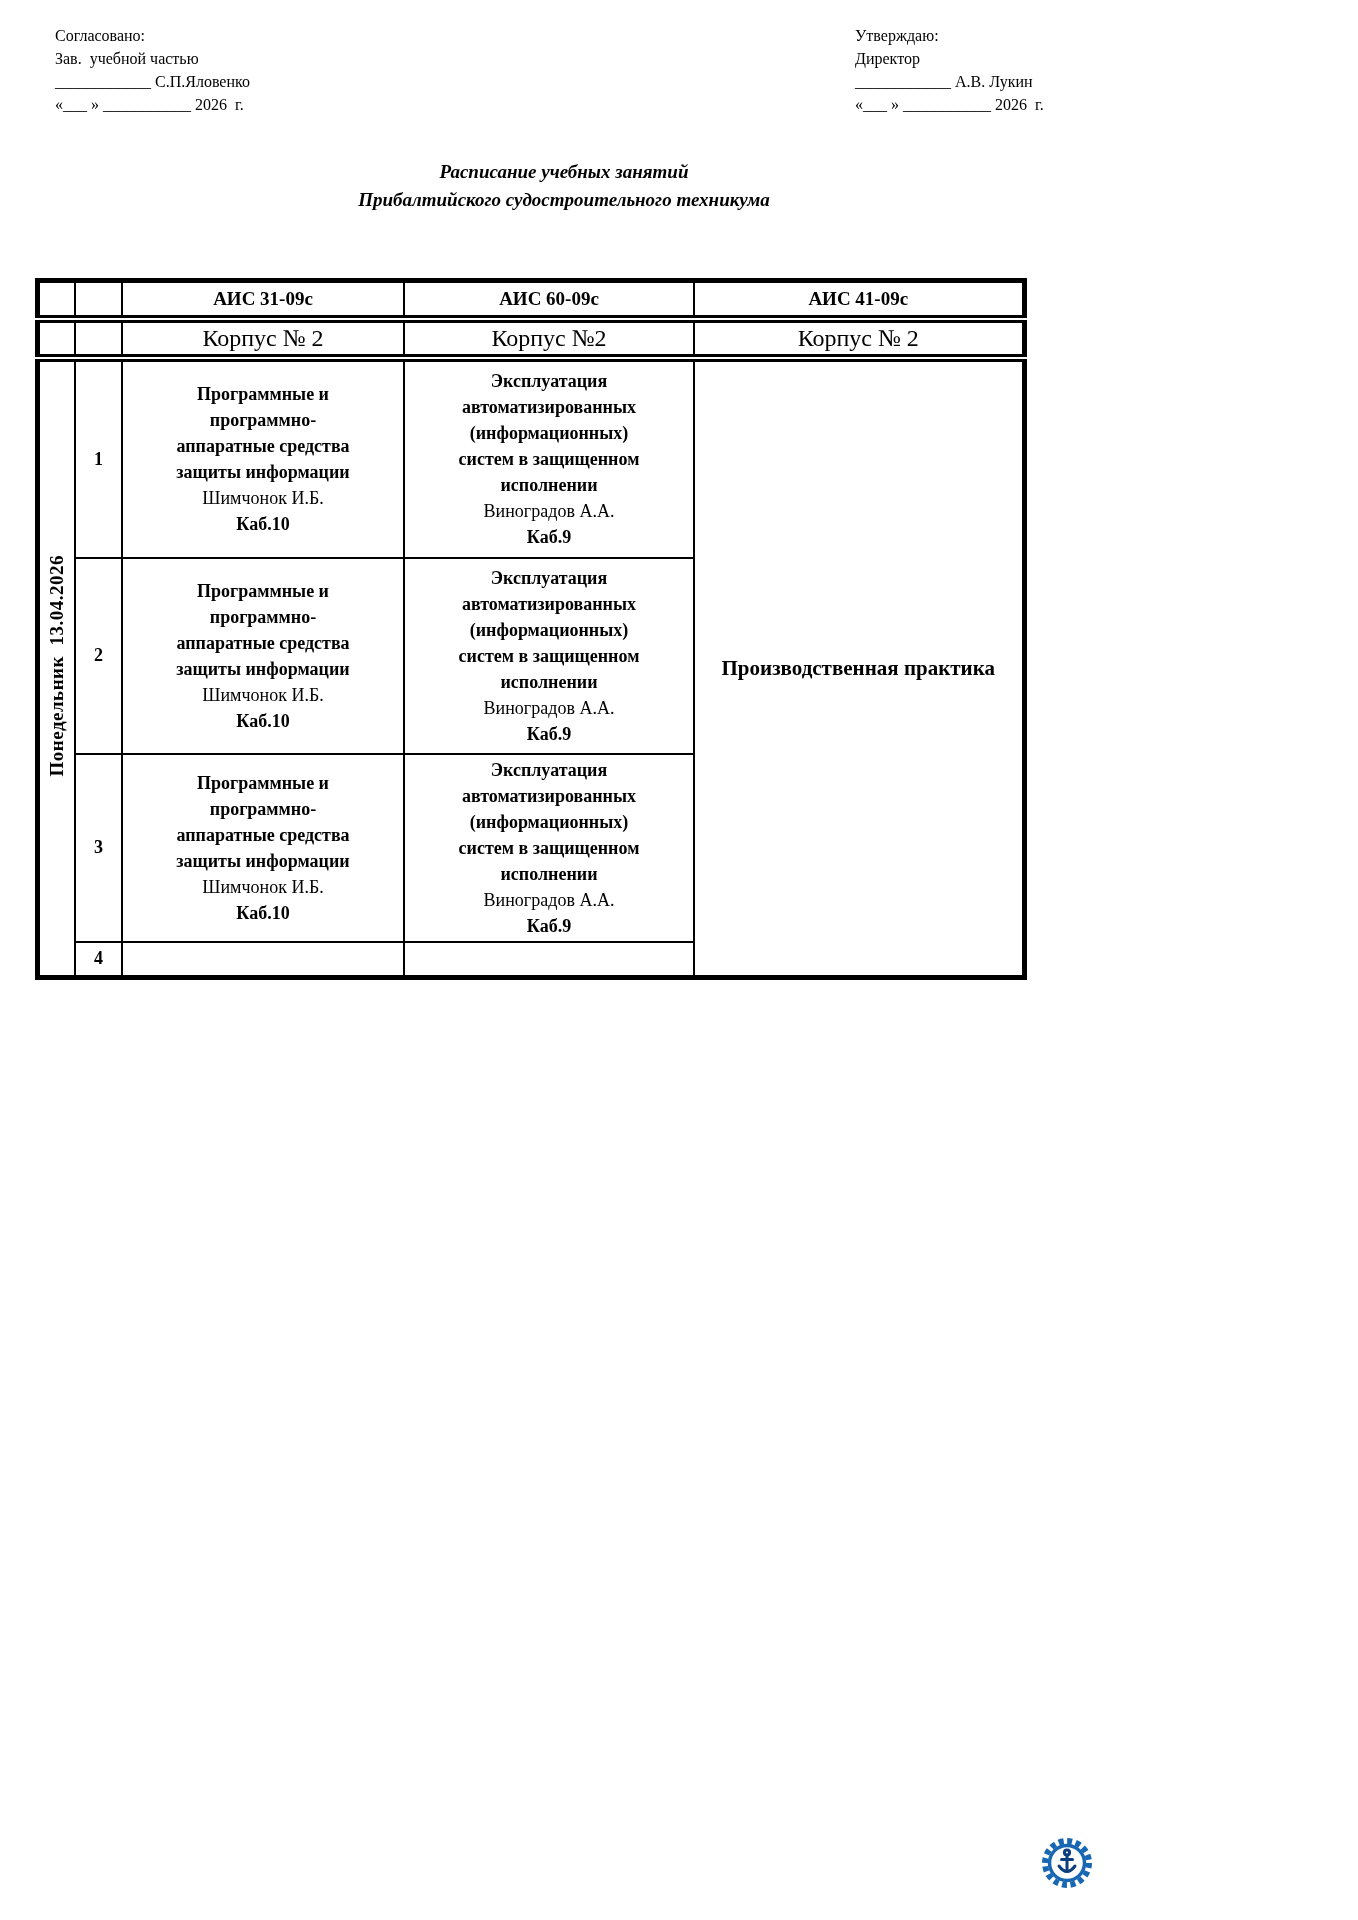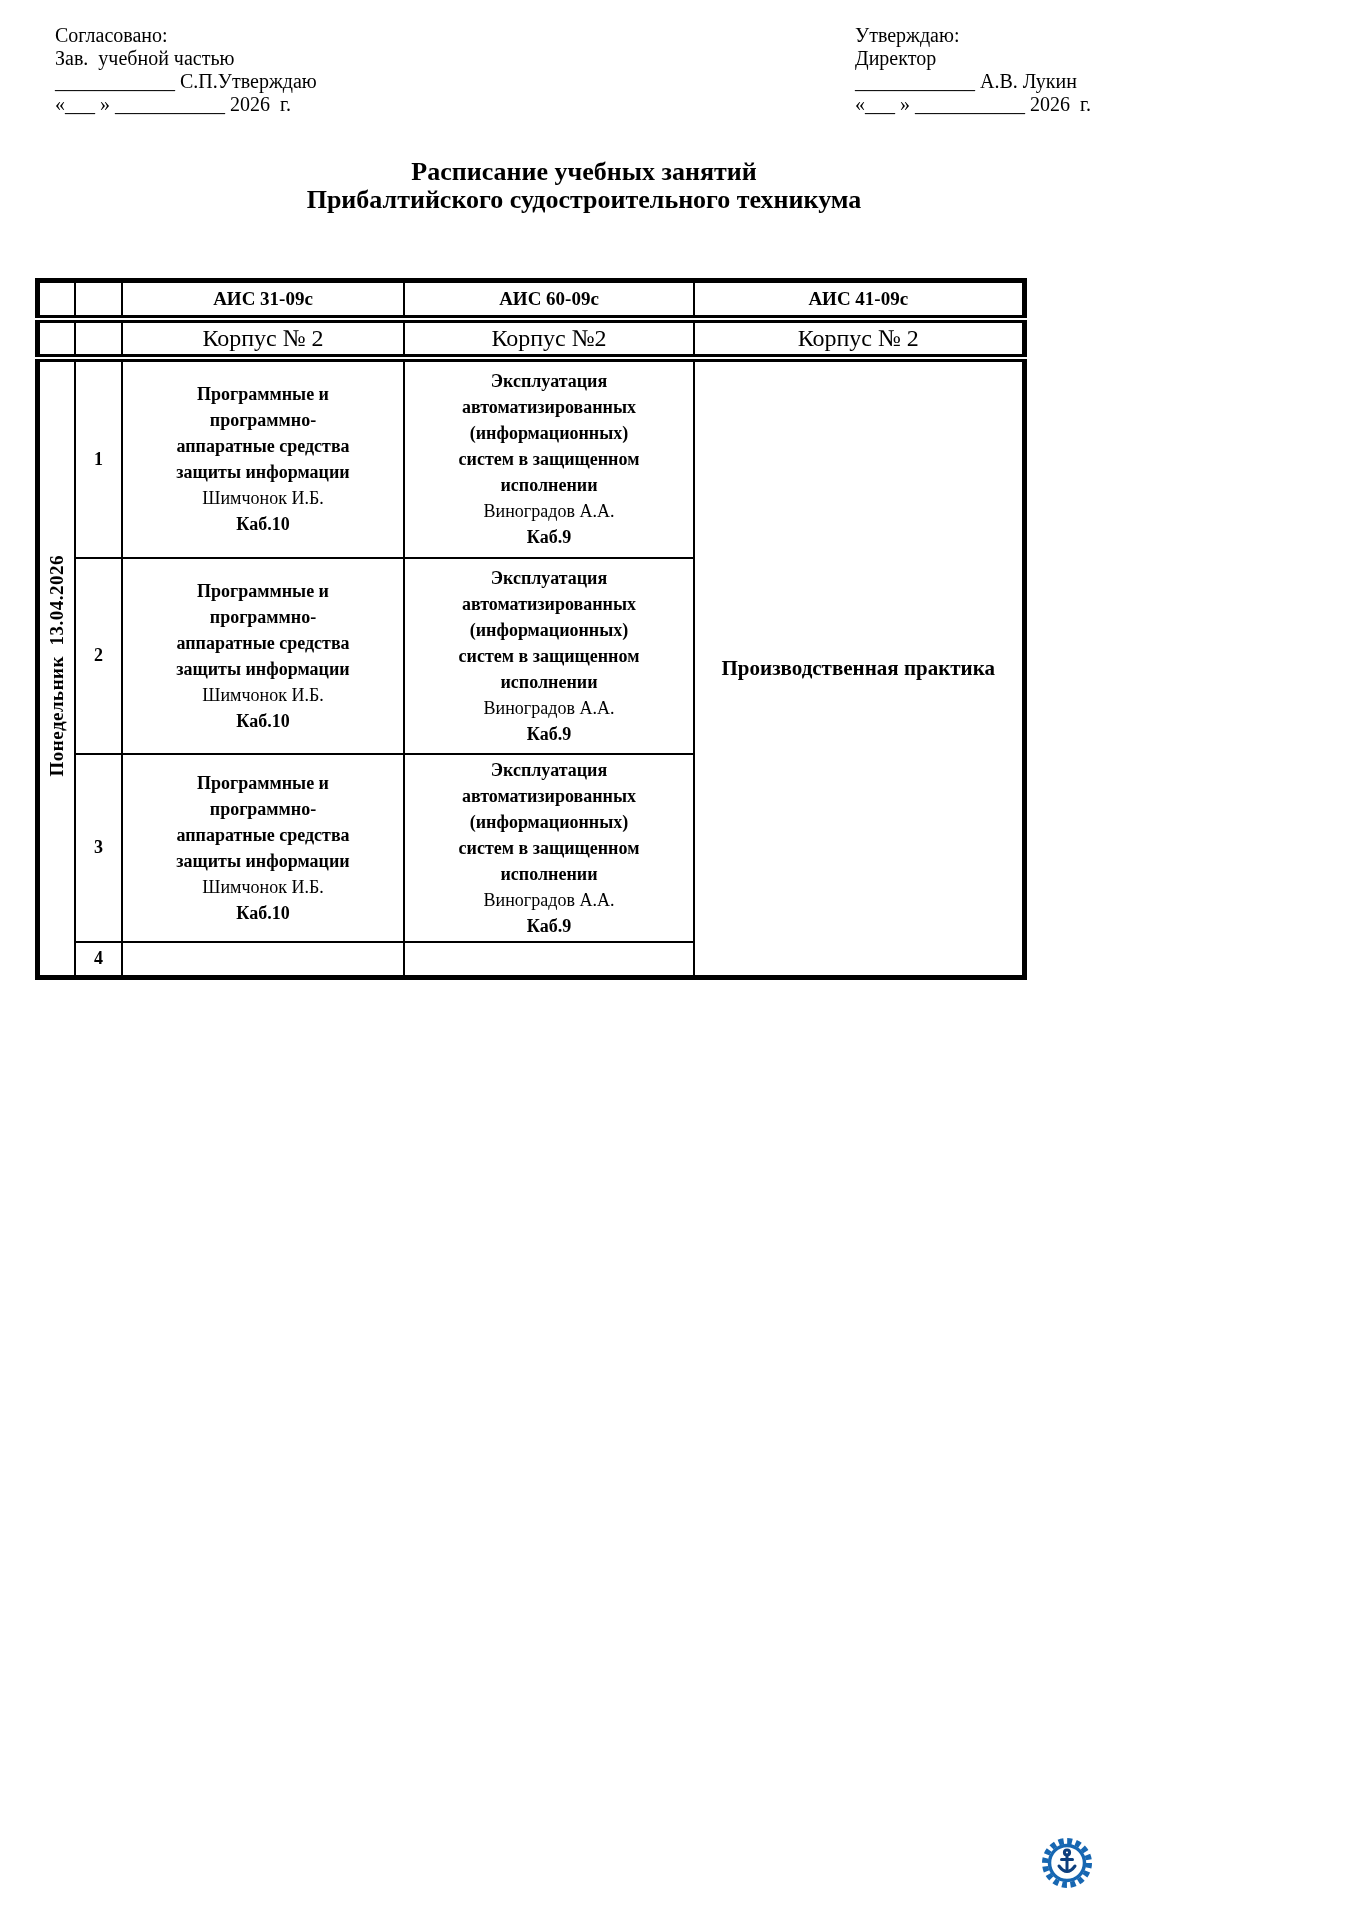--- a/index.html
+++ b/index.html
@@ -13,36 +13,37 @@
     height: 1920px;
     font-family: "Liberation Serif", "DejaVu Serif", serif;
     color: #000000;
     overflow: hidden;
   }
 
   
   .approval {
     position: absolute;
     top: 24px;
-    font-size: 20px;
+    font-size: 16px;
     line-height: 23px;
   }
   .approval div { white-space: pre; }
   .approval-left  { left: 55px; }
   .approval-right { left: 855px; }
 
   
   .title-block {
     position: absolute;
-    left: 44px;
+    left: 24px;
     top: 158px;
     width: 1080px;
     text-align: center;
     font-weight: bold;
-    font-size: 26px;
+    font-style: italic;
+    font-size: 19px;
     line-height: 28px;
   }
   .title-block .underline { text-decoration: underline; }
 
   
   table.schedule {
     position: absolute;
     left: 35px;
     top: 278px;
     border-collapse: collapse;
@@ -98,21 +99,21 @@
     width: 54px;
     height: 54px;
   }
 </style>
 </head>
 <body>
 
 <div class="approval approval-left">
   <div>Согласовано:</div>
   <div>Зав.  учебной частью</div>
-  <div>____________ С.П.Утверждаю</div>
+  <div>____________ С.П.Яловенко</div>
   <div>«___ » ___________ 2026  г.</div>
 </div>
 
 <div class="approval approval-right">
   <div>Утверждаю:</div>
   <div>Директор</div>
   <div>____________ А.В. Лукин</div>
   <div>«___ » ___________ 2026  г.</div>
 </div>
 

